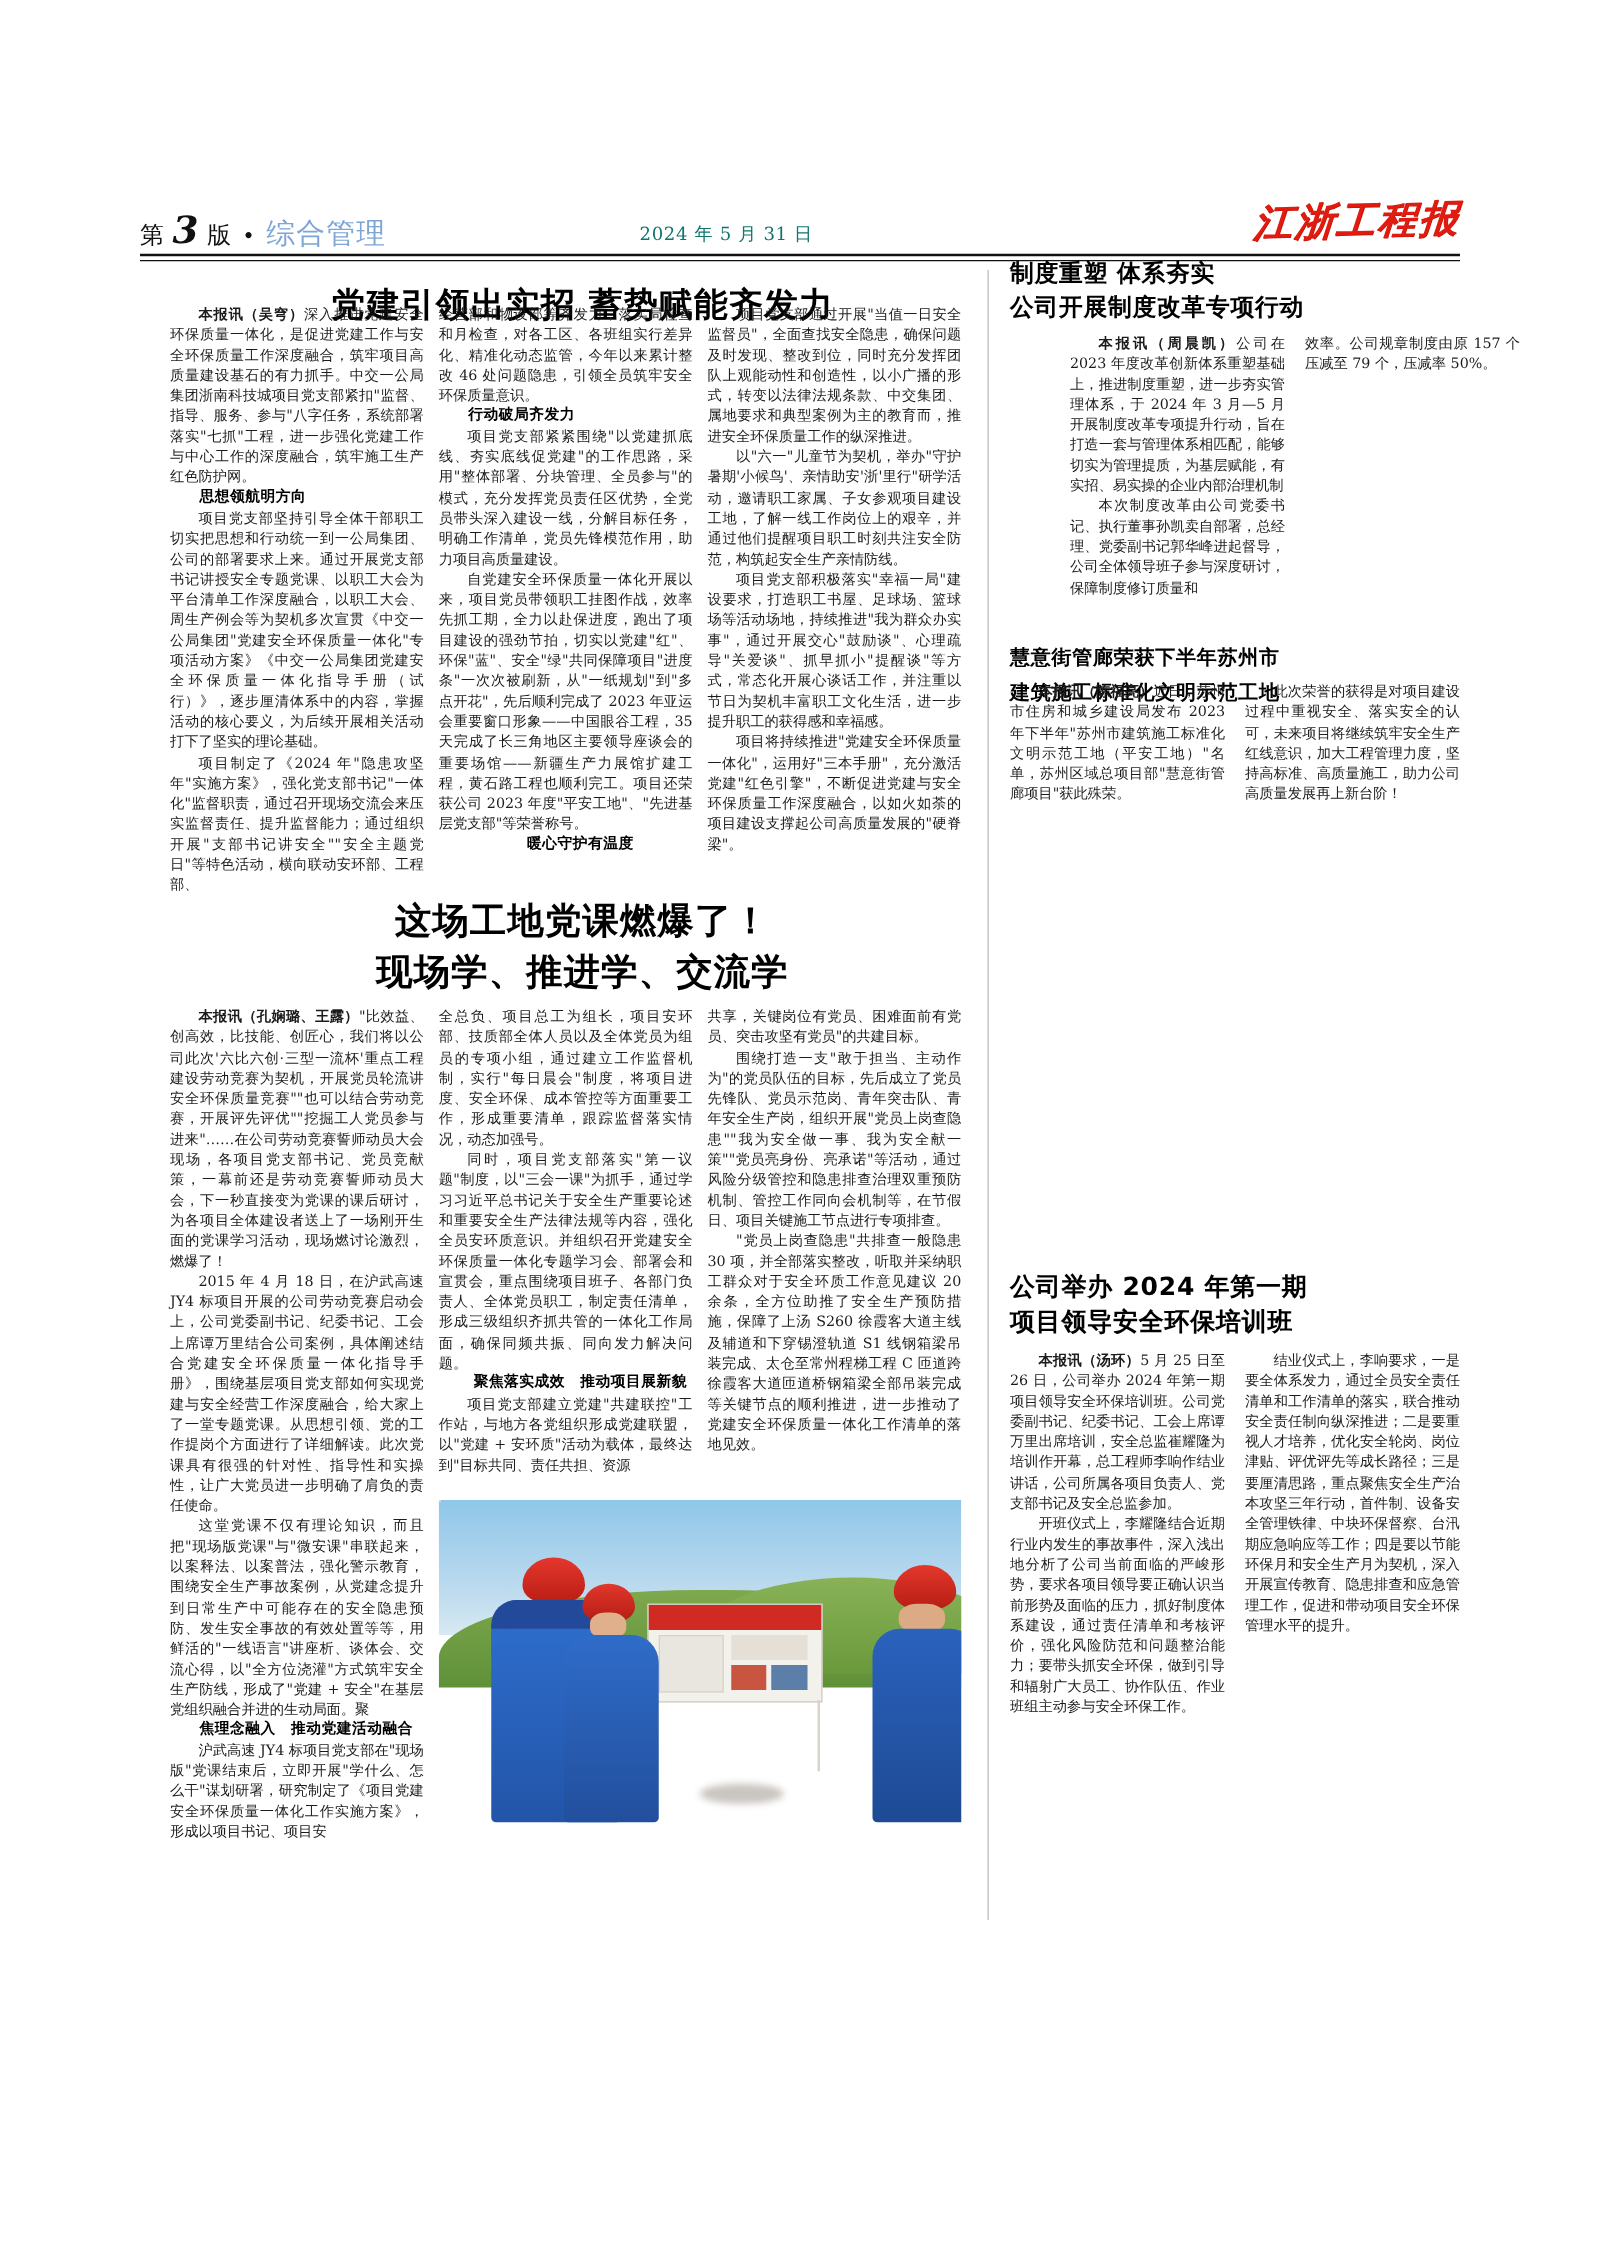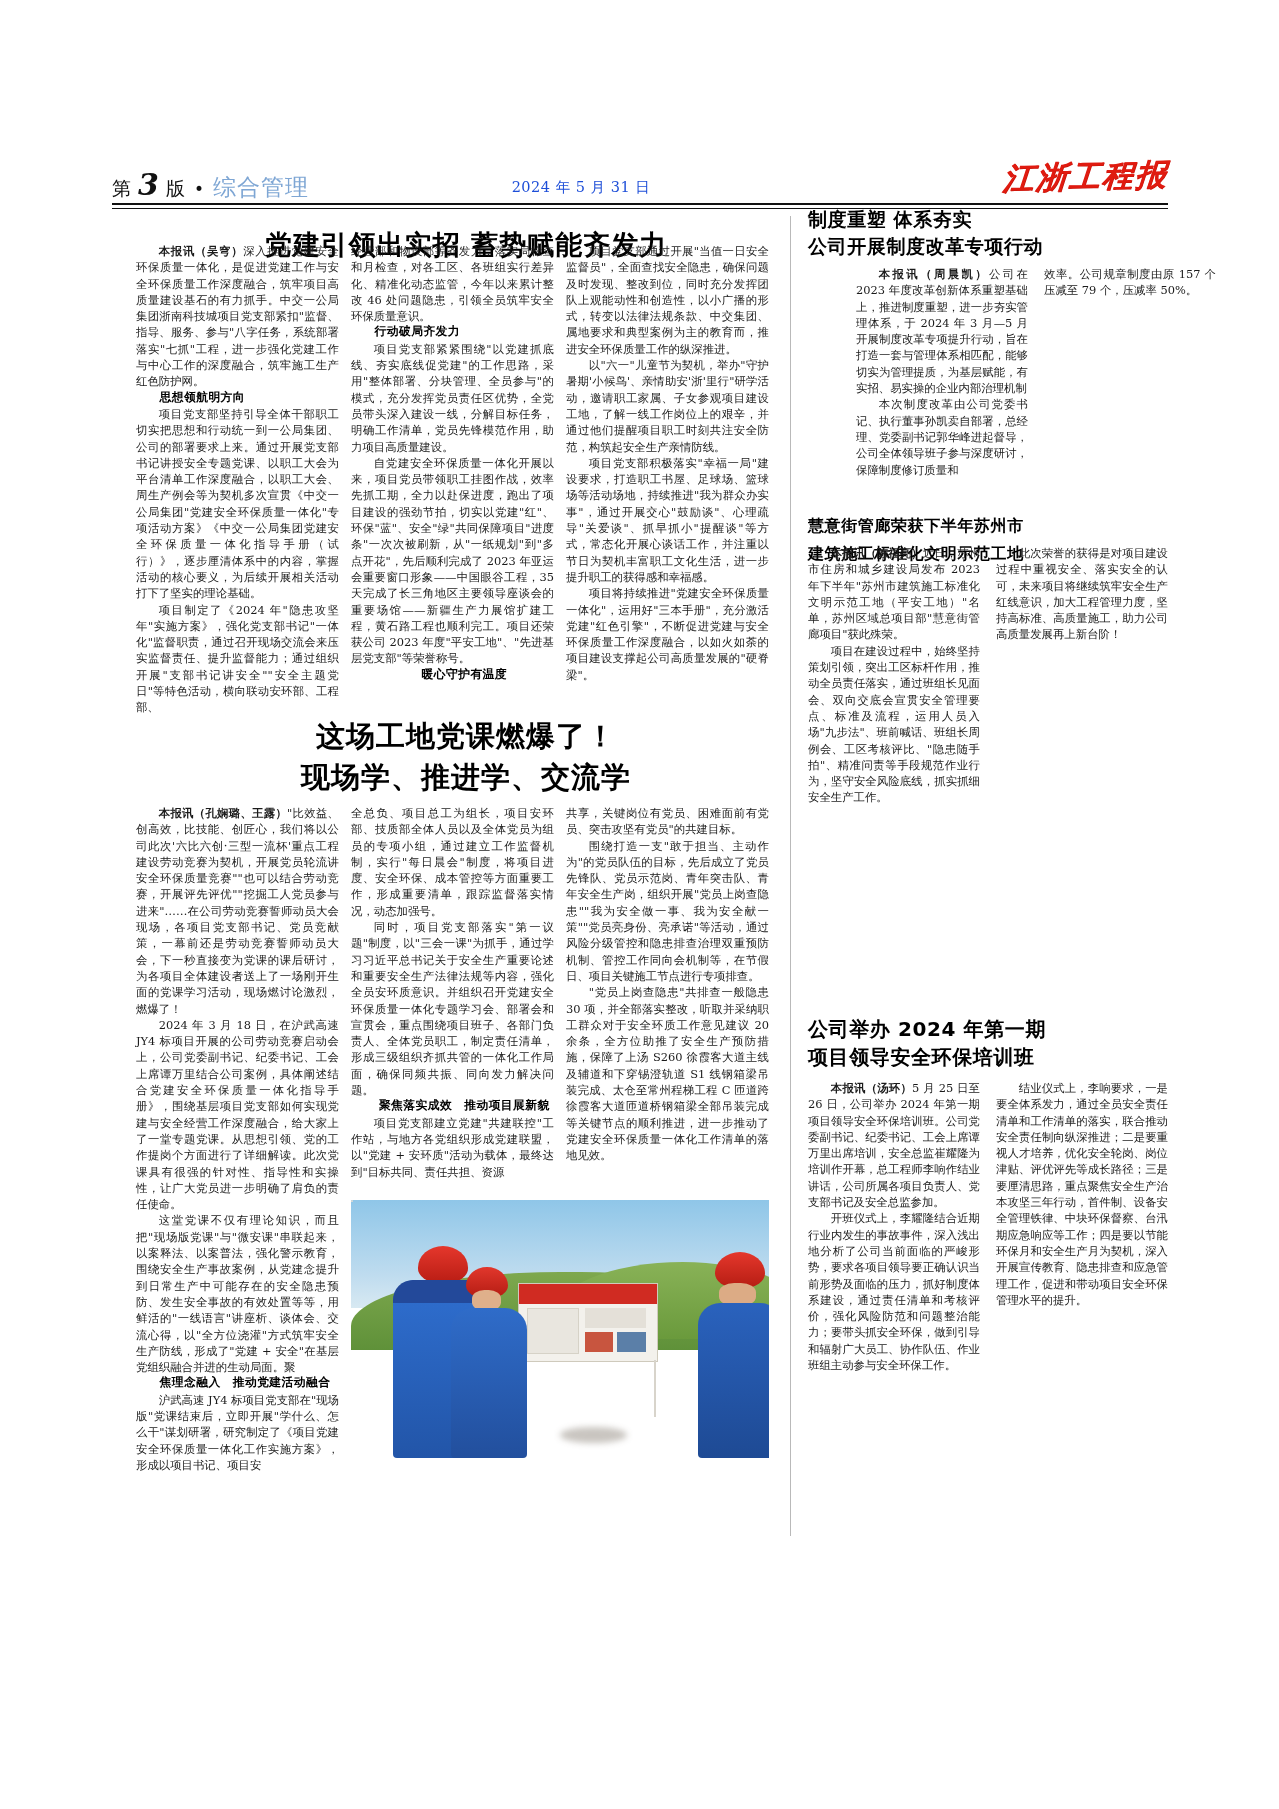--- a/index.html
+++ b/index.html
@@ -17,21 +17,21 @@
     position:absolute;left:112px;top:148px;width:1056px;height:52px;
     display:flex;align-items:flex-end;justify-content:space-between;
   }
   .folio{display:flex;align-items:baseline;gap:5px;line-height:1;}
   .folio .f-ban{font-size:19px;font-family:"DejaVu Serif","Liberation Serif",serif;color:#111;}
   .folio .f-num{font-size:30px;font-style:italic;font-family:"DejaVu Serif","Liberation Serif",serif;font-weight:600;color:#111;padding:0 2px;}
   .folio .f-dot{font-size:17px;color:#111;padding:0 4px;}
   .folio .f-sec{font-size:23px;color:#7ea6d4;font-family:"DejaVu Serif","Liberation Serif",serif;letter-spacing:1px;}
   .masthead-date{
     font-size:14.5px;font-family:"DejaVu Serif","Liberation Serif",serif;
-    color:#1d4ed8;letter-spacing:.5px;padding-bottom:3px;
+    color:#0f766e;letter-spacing:.5px;padding-bottom:3px;
     margin-left:-150px;
   }
   .nameplate{
     font-size:31px;color:#e01b10;font-weight:700;letter-spacing:2px;
     font-family:"DejaVu Serif","Liberation Serif",serif;
     font-style:italic;
     transform:skewX(-6deg) rotate(-1.5deg);
     text-shadow:0.5px 0.5px 0 #c41208;
     padding-bottom:2px;white-space:nowrap;
   }
@@ -165,21 +165,21 @@
     <p>项目将持续推进"党建安全环保质量一体化"，运用好"三本手册"，充分激活党建"红色引擎"，不断促进党建与安全环保质量工作深度融合，以如火如荼的项目建设支撑起公司高质量发展的"硬脊梁"。</p>
   </div>
 
   <div class="hl-main" id="art2-title">
     <div>这场工地党课燃爆了！</div>
     <div>现场学、推进学、交流学</div>
   </div>
 
   <div class="col" id="art2-c1">
     <p><span class="lead">本报讯（孔娴璐、王露）</span><span>"比效益、创高效，比技能、创匠心，我们将以公司此次'六比六创·三型一流杯'重点工程建设劳动竞赛为契机，开展党员轮流讲安全环保质量竞赛""也可以结合劳动竞赛，开展评先评优""挖掘工人党员参与进来"……在公司劳动竞赛誓师动员大会现场，各项目党支部书记、党员竞献策，一幕前还是劳动竞赛誓师动员大会，下一秒直接变为党课的课后研讨，为各项目全体建设者送上了一场刚开生面的党课学习活动，现场燃讨论激烈，燃爆了！</span></p>
-    <p>2024 年 3 月 18 日，在沪武高速 JY4 标项目开展的公司劳动竞赛启动会上，公司党委副书记、纪委书记、工会上席谭万里结合公司案例，具体阐述结合党建安全环保质量一体化指导手册》，围绕基层项目党支部如何实现党建与安全经营工作深度融合，给大家上了一堂专题党课。从思想引领、党的工作提岗个方面进行了详细解读。此次党课具有很强的针对性、指导性和实操性，让广大党员进一步明确了肩负的责任使命。</p>
+    <p>2015 年 4 月 18 日，在沪武高速 JY4 标项目开展的公司劳动竞赛启动会上，公司党委副书记、纪委书记、工会上席谭万里结合公司案例，具体阐述结合党建安全环保质量一体化指导手册》，围绕基层项目党支部如何实现党建与安全经营工作深度融合，给大家上了一堂专题党课。从思想引领、党的工作提岗个方面进行了详细解读。此次党课具有很强的针对性、指导性和实操性，让广大党员进一步明确了肩负的责任使命。</p>
     <p>这堂党课不仅有理论知识，而且把"现场版党课"与"微安课"串联起来，以案释法、以案普法，强化警示教育，围绕安全生产事故案例，从党建念提升到日常生产中可能存在的安全隐患预防、发生安全事故的有效处置等等，用鲜活的"一线语言"讲座析、谈体会、交流心得，以"全方位浇灌"方式筑牢安全生产防线，形成了"党建 + 安全"在基层党组织融合并进的生动局面。聚</p>
     <p class="sub left">焦理念融入　推动党建活动融合</p>
     <p>沪武高速 JY4 标项目党支部在"现场版"党课结束后，立即开展"学什么、怎么干"谋划研署，研究制定了《项目党建安全环保质量一体化工作实施方案》，形成以项目书记、项目安</p>
   </div>
 
   <div class="col" id="art2-c2">
     <p class="noind">全总负、项目总工为组长，项目安环部、技质部全体人员以及全体党员为组员的专项小组，通过建立工作监督机制，实行"每日晨会"制度，将项目进度、安全环保、成本管控等方面重要工作，形成重要清单，跟踪监督落实情况，动态加强号。</p>
     <p>同时，项目党支部落实"第一议题"制度，以"三会一课"为抓手，通过学习习近平总书记关于安全生产重要论述和重要安全生产法律法规等内容，强化全员安环质意识。并组织召开党建安全环保质量一体化专题学习会、部署会和宣贯会，重点围绕项目班子、各部门负责人、全体党员职工，制定责任清单，形成三级组织齐抓共管的一体化工作局面，确保同频共振、同向发力解决问题。</p>
     <p class="sub">聚焦落实成效　推动项目展新貌</p>
     <p>项目党支部建立党建"共建联控"工作站，与地方各党组织形成党建联盟，以"党建 + 安环质"活动为载体，最终达到"目标共同、责任共担、资源</p>
@@ -255,21 +255,20 @@
     </div>
   </div>
 
   <div class="rr rr-title" id="rr2-title">
     <div>慧意街管廊荣获下半年苏州市</div>
     <div>建筑施工标准化文明示范工地</div>
   </div>
   <div class="rr rr-body" id="rr2">
     <div class="rc col">
       <p><span class="lead">本报讯（陈福亮）</span><span>近日，苏州市住房和城乡建设局发布 2023 年下半年"苏州市建筑施工标准化文明示范工地（平安工地）"名单，苏州区域总项目部"慧意街管廊项目"获此殊荣。</span></p>
-      <p>项目在建设过程中，始终坚持策划引领，突出工区标杆作用，推动全员责任落实，通过班组长见面会、双向交底会宣贯安全管理要点、标准及流程，运用人员入场"九步法"、班前喊话、班组长周例会、工区考核评比、"隐患随手拍"、精准问责等手段规范作业行为，坚守安全风险底线，抓实抓细安全生产工作。</p>
     </div>
     <div class="rc col">
       <p>此次荣誉的获得是对项目建设过程中重视安全、落实安全的认可，未来项目将继续筑牢安全生产红线意识，加大工程管理力度，坚持高标准、高质量施工，助力公司高质量发展再上新台阶！</p>
     </div>
   </div>
 
   <div class="rr rr-title" id="rr3-title">
     <div>公司举办 2024 年第一期</div>
     <div>项目领导安全环保培训班</div>
   </div>

